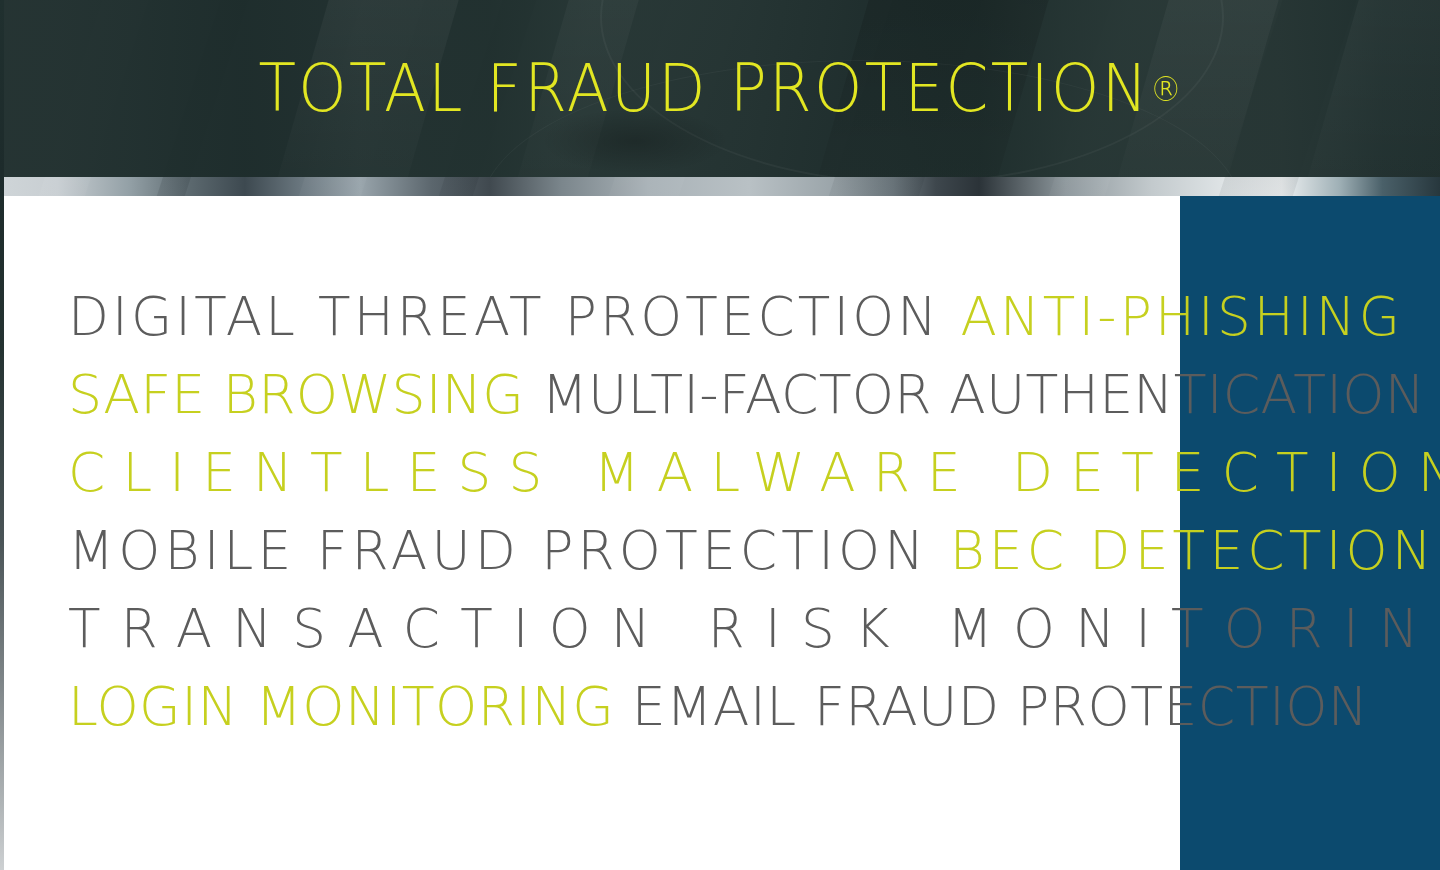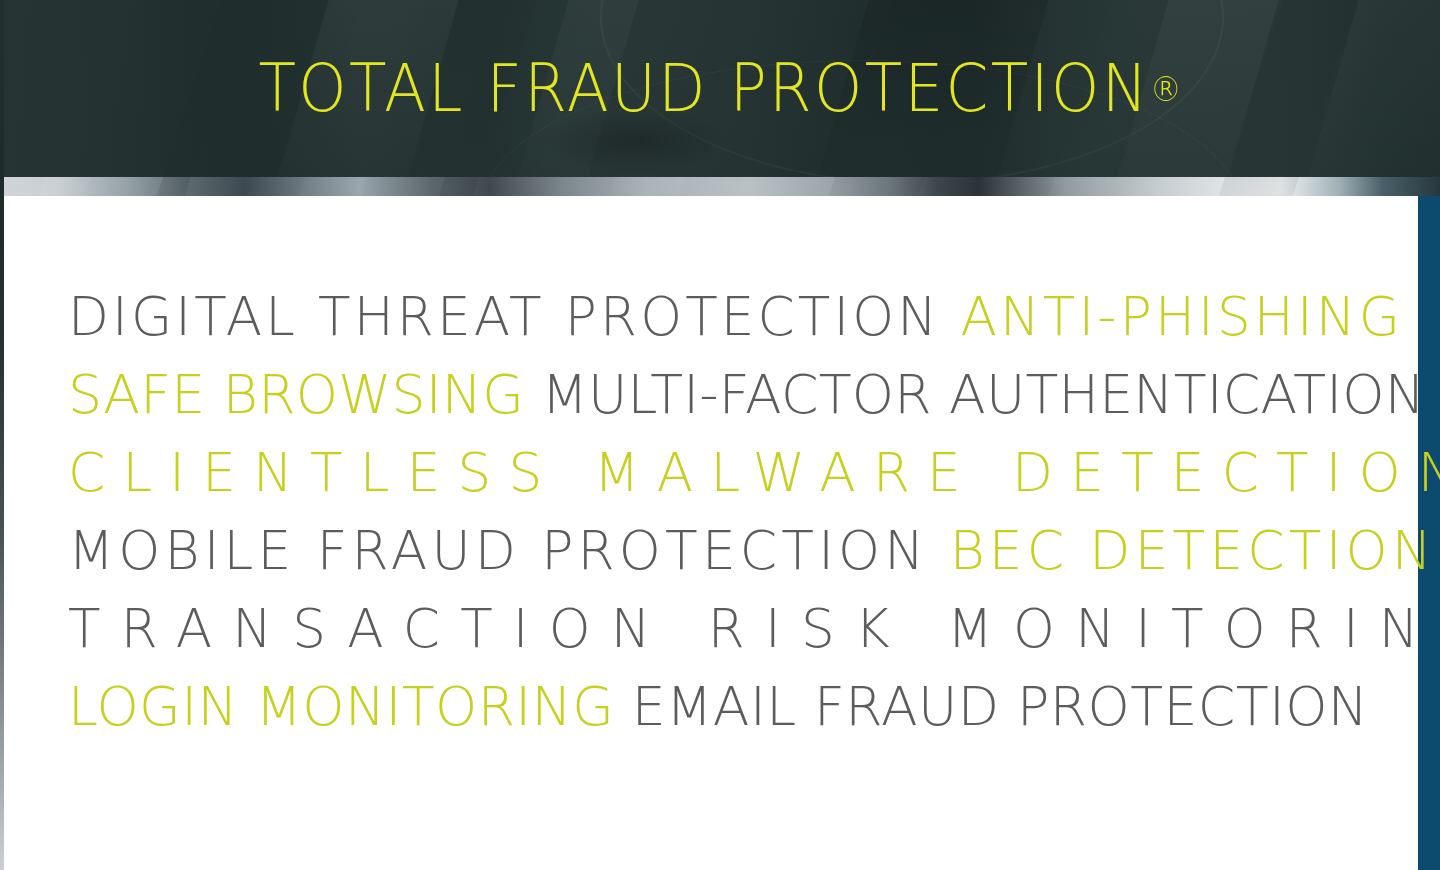--- a/index.html
+++ b/index.html
@@ -169,21 +169,21 @@
     font-size: 34px;
     vertical-align: 22px;
     letter-spacing: 0;
   }
 
   
   .body-area {
     position: absolute;
     left: 4px;
     top: 196px;
-    width: 1414px;
+    width: 1176px;
     height: 674px;
     background: #ffffff;
     z-index: 5;
   }
 
   .feature-list {
     position: absolute;
     left: 64px;
     top: 82px;
     width: 1320px;

